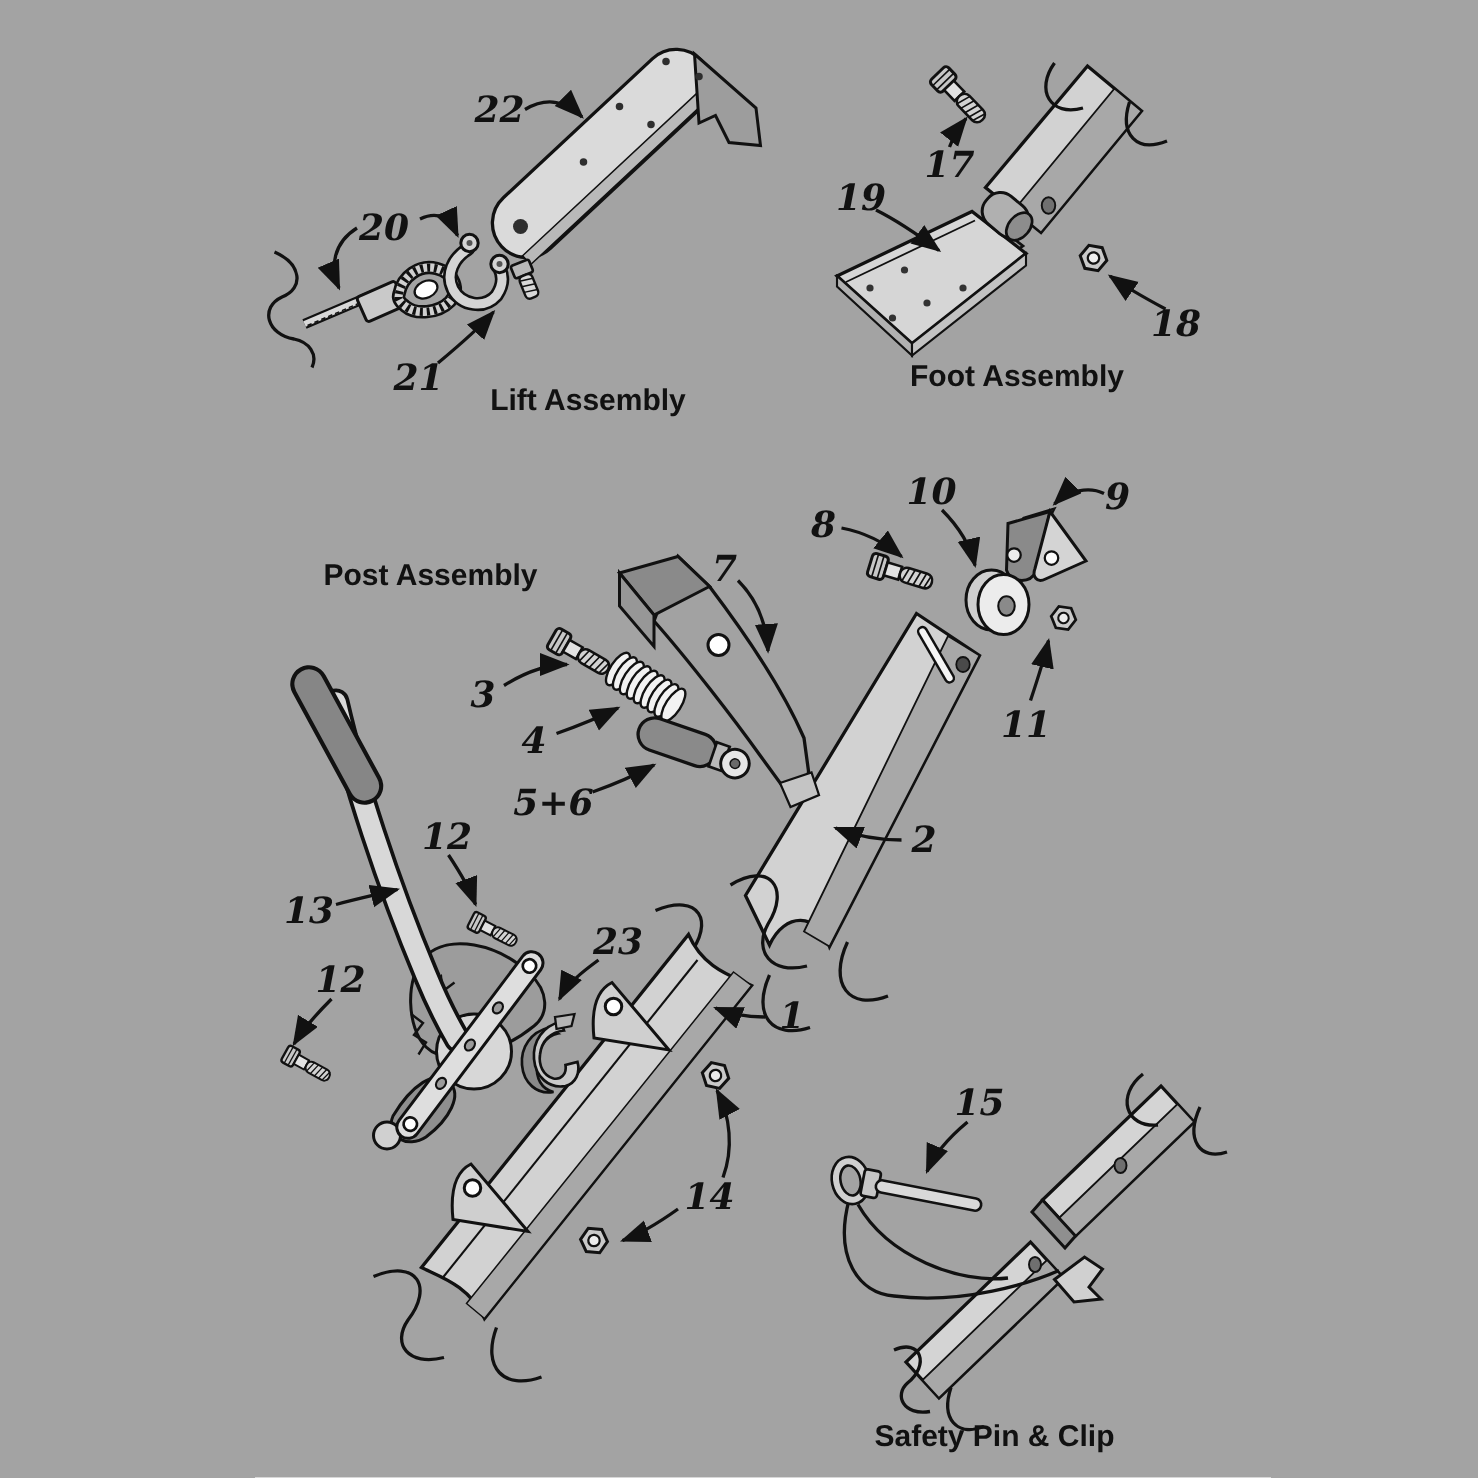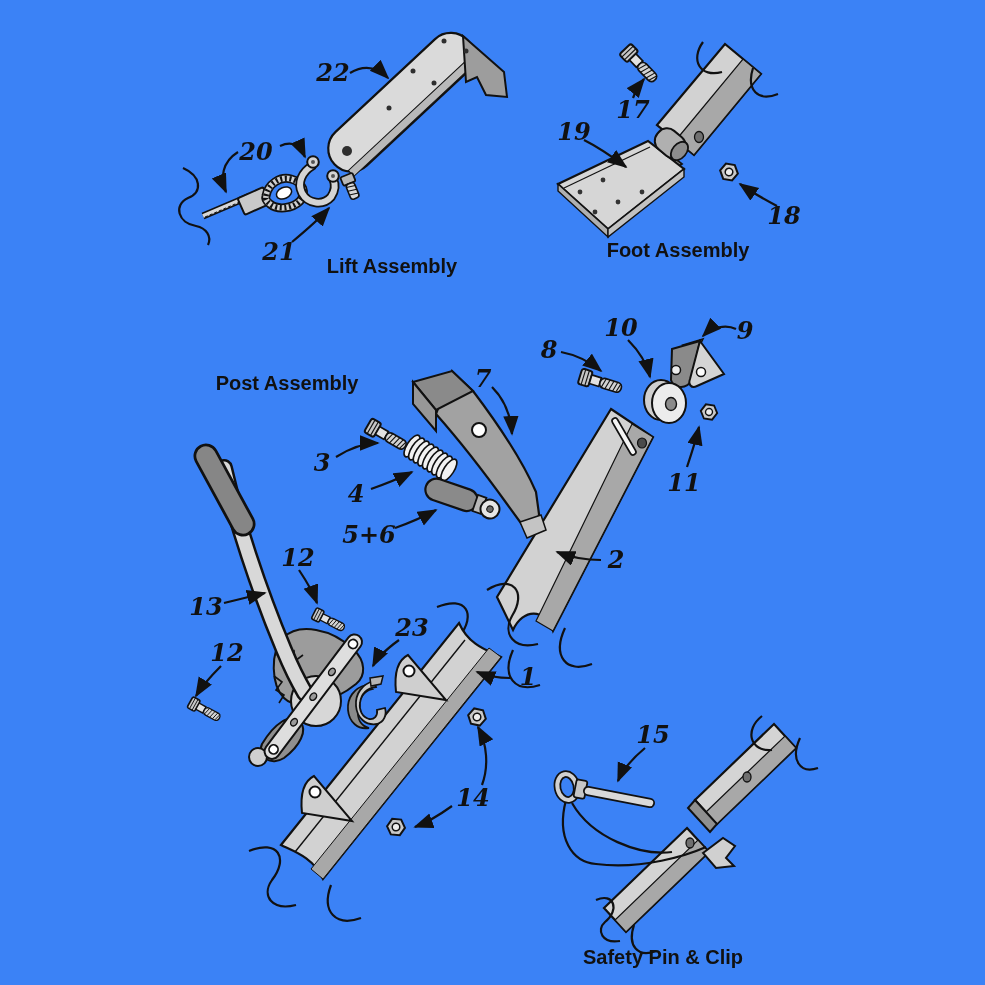--- a/index.html
+++ b/index.html
@@ -1,16 +1,16 @@
 <!DOCTYPE html>
 <html><head>
 <meta charset="utf-8">
 <style>
   html,body{margin:0;padding:0;background:#ffffff;}
-  .stage{position:relative;width:985px;height:985px;background:#3b82f6;overflow:hidden;}
+  .stage{position:relative;width:985px;height:985px;background:#a3a3a3;overflow:hidden;}
   svg{display:block;}
   .num{font-family:"DejaVu Serif",serif;font-style:italic;font-weight:bold;font-size:24px;fill:#111;}
   .title{font-family:"Liberation Sans",sans-serif;font-weight:bold;font-size:20px;fill:#111;}
   .arrow{fill:none;stroke:#111;stroke-width:2.2;}
 </style>
 </head>
 <body>
 
 <div class="stage">
 <svg width="985" height="985" viewBox="0 0 985 985">

